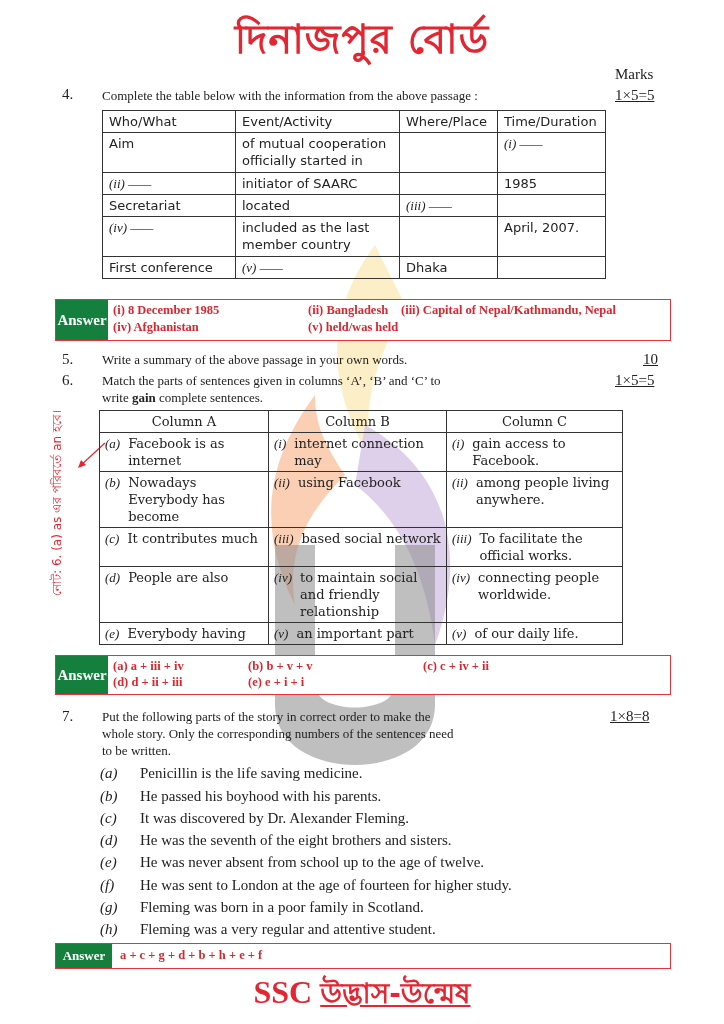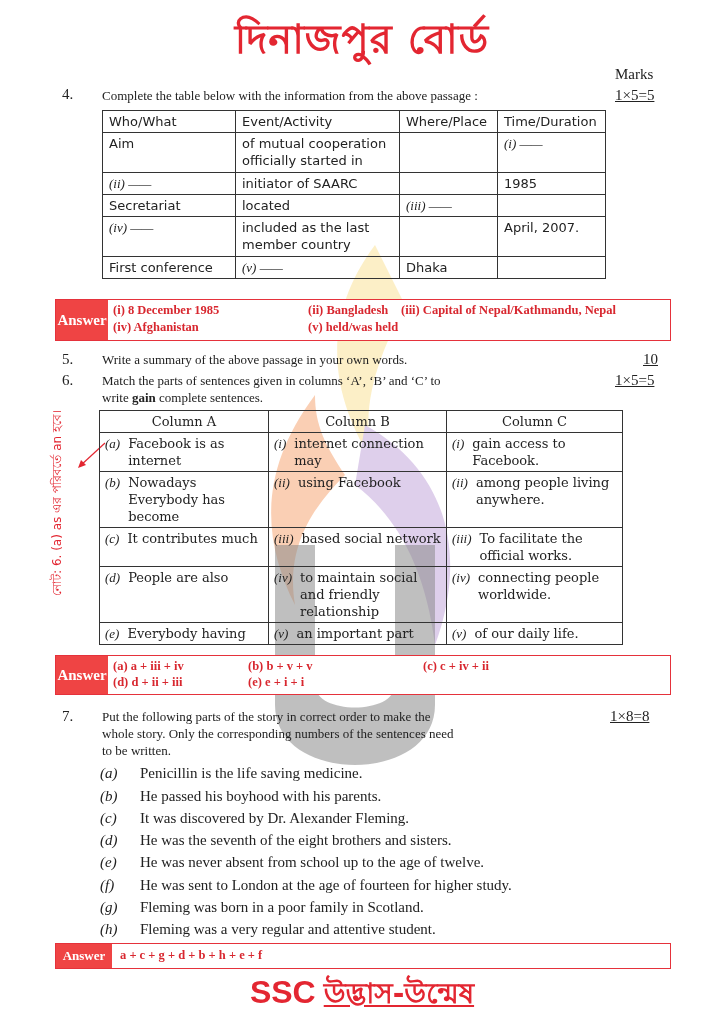--- a/index.html
+++ b/index.html
@@ -14,39 +14,39 @@
   .marks-head { position:absolute; left:615px; top:66px; font-size:15px; }
   .qnum { position:absolute; font-size:15px; }
   .qtext { position:absolute; font-size:13px; line-height:17px; }
   .qmark { position:absolute; font-size:15px;text-decoration:underline; }
 
   table.t4 { position:absolute; left:102px; top:110px; border-collapse:collapse; font-family:"DejaVu Sans", sans-serif; font-size:13px; color:#222;border-radius:30px; }
   table.t4 td { border:1px solid #333; padding:2px 6px; vertical-align:top; line-height:17px; }
   .it { font-style:italic; font-family:"Liberation Serif", serif; }
 
   .answer-box { position:absolute; left:55px; border:1.5px solid #e5323b; background:#fff; display:flex; }
-  .answer-label { background:#ef4444; color:#fff; font-weight:bold; display:flex; align-items:center; justify-content:center; }
+  .answer-label { background:#15803d; color:#fff; font-weight:bold; display:flex; align-items:center; justify-content:center; }
   .answer-body { color:#d8272f; font-weight:bold; font-size:12.5px; position:relative; flex:1; }
   .answer-body span { position:absolute; white-space:nowrap; }
 
   table.t6 { position:absolute; left:99px; top:410px; border-collapse:collapse; font-family:"DejaVu Serif", serif; font-size:13px; color:#222; }
   table.t6 td, table.t6 th { border:1px solid #333; padding:2px 5px; vertical-align:top; line-height:17px; font-weight:normal; }
   table.t6 th { text-align:center; }
   .rn { display:inline-block; font-style:italic; font-family:"Liberation Serif", serif; }
   .cell { display:flex; }
   .cell .rn { flex:0 0 auto; margin-right:8px; }
 
   .note-vertical { position:absolute; left:48px; top:596px; transform:rotate(-90deg); transform-origin:0 0;
        color:#e32631; font-family:"DejaVu Sans", sans-serif; font-size:12px; white-space:nowrap; }
 
   .story-item { position:absolute; left:100px; font-size:15px; display:flex; }
   .story-item .rn { width:40px; }
 
   .footer-title { position:absolute; left:0; width:724px; top:972px; text-align:center; color:#e32631; font-weight:bold; font-size:32px; }
-  .footer-title .latin { font-family:Liberation Sans, sans-serif; }
+  .footer-title .latin { font-family:Liberation Serif, serif; }
   .footer-title .bn { font-family:"DejaVu Sans", sans-serif; font-size:28px;text-decoration:underline; }
 </style>
 </head>
 <body>
 
 <svg class="watermark" viewBox="0 0 200 540">
   <g opacity="0.55">
     <path d="M60 150 C 0 230, 10 300, 40 360 C 30 300, 60 260, 90 230 C 70 200, 60 180, 60 150 Z" fill="#f6a878"></path>
     <path d="M120 0 C 60 80, 80 160, 120 220 C 100 160, 130 100, 150 60 C 140 40, 130 20, 120 0 Z" fill="#fbe39a"></path>
     <path d="M110 180 C 200 230, 210 320, 180 400 C 170 320, 140 270, 100 240 Z" fill="#c4a8dc"></path>

